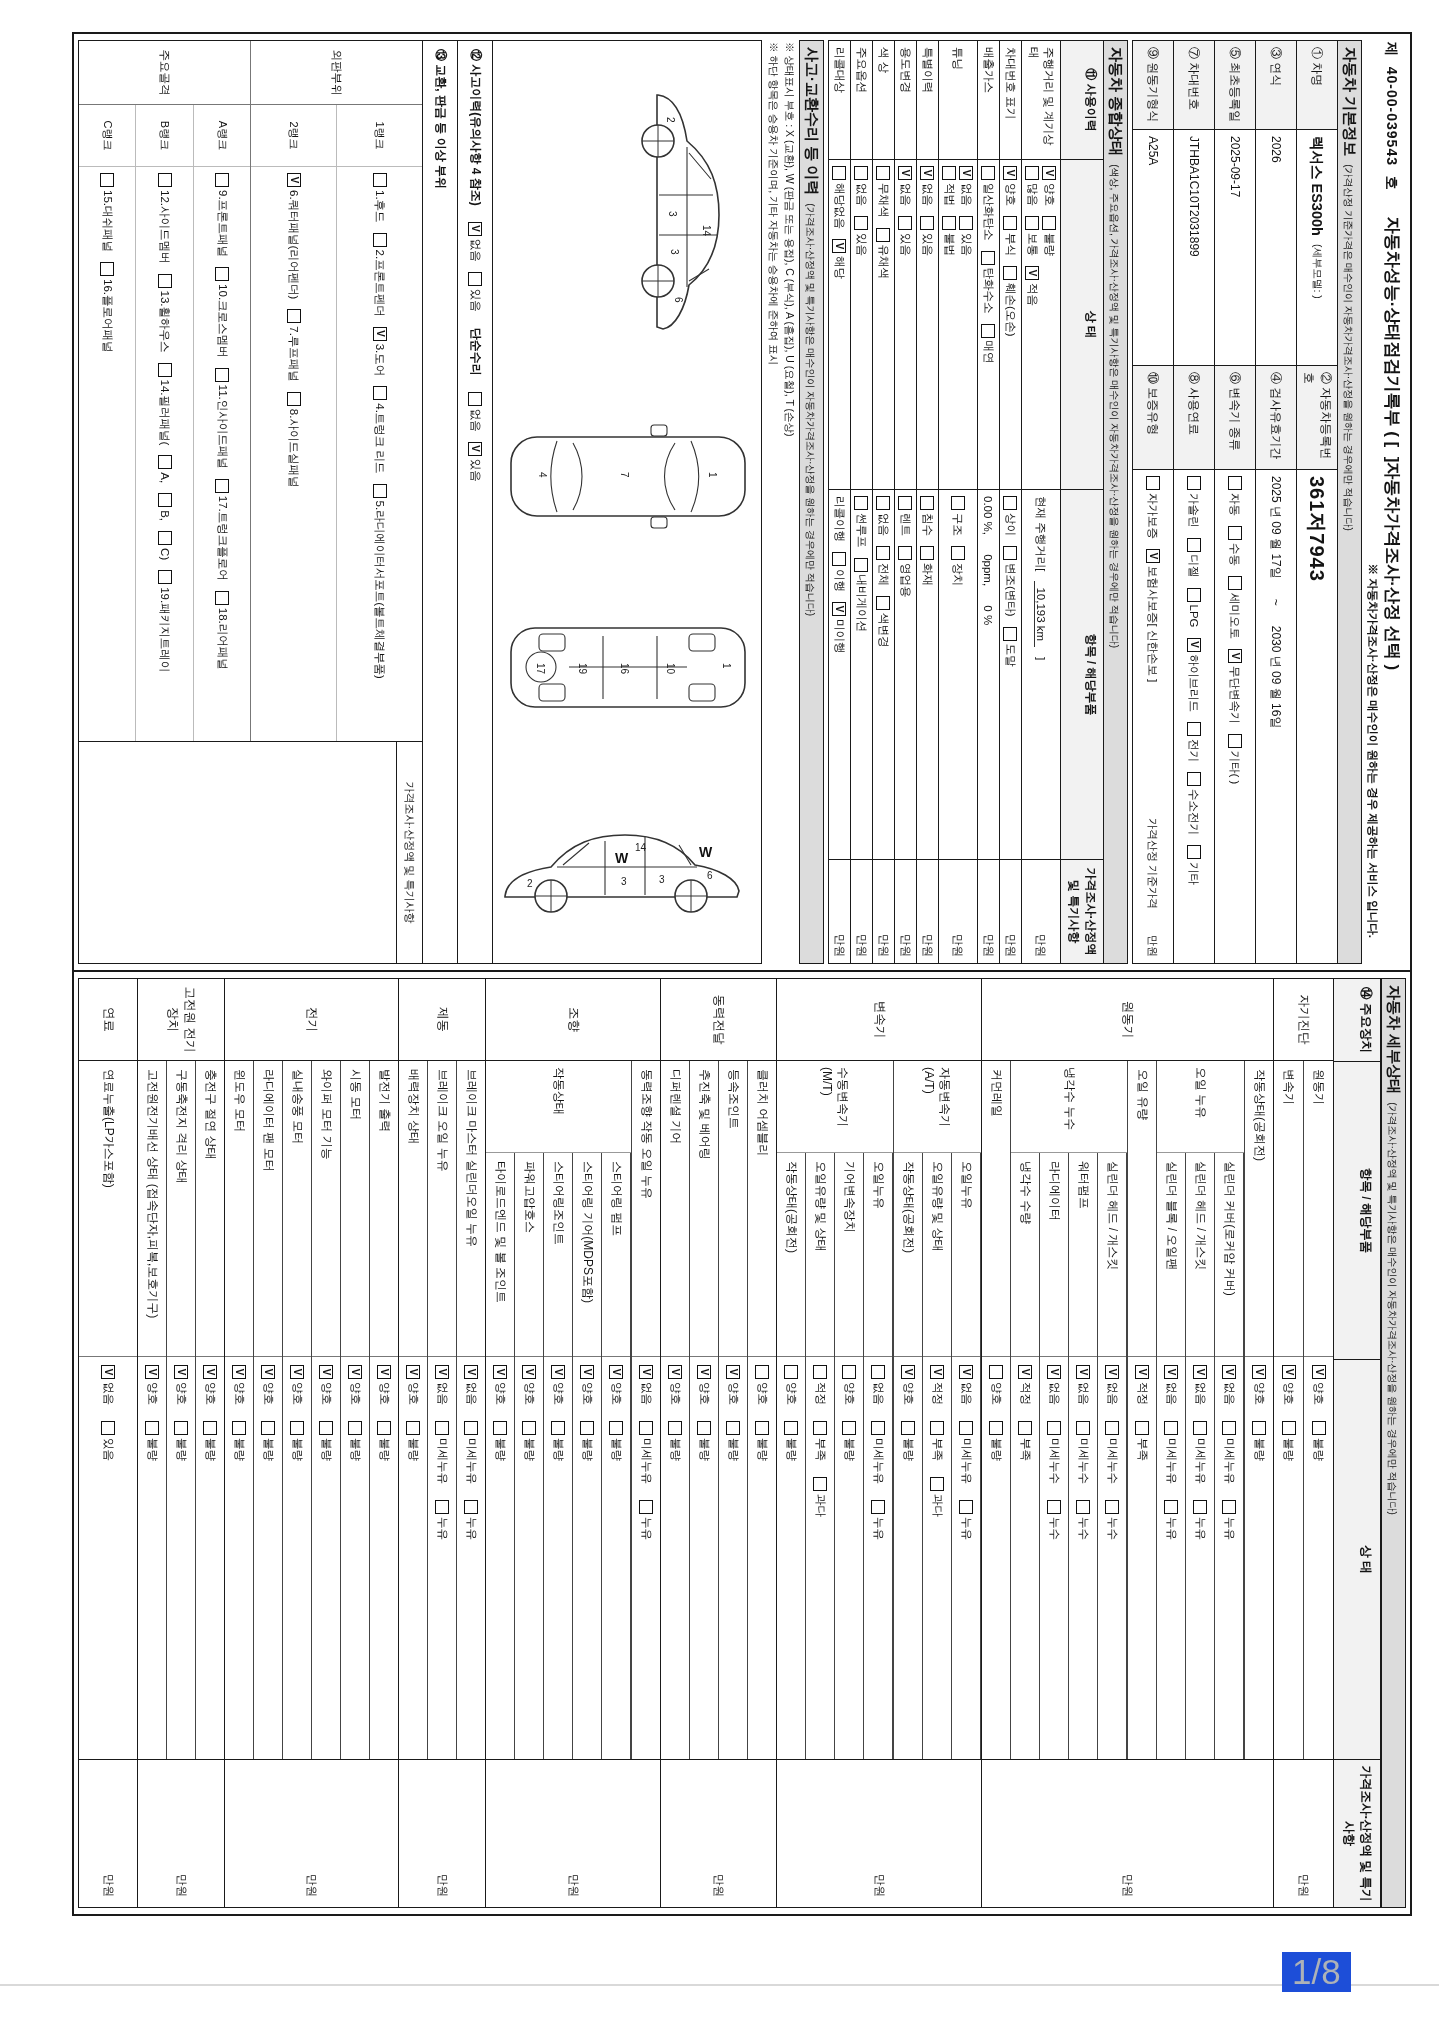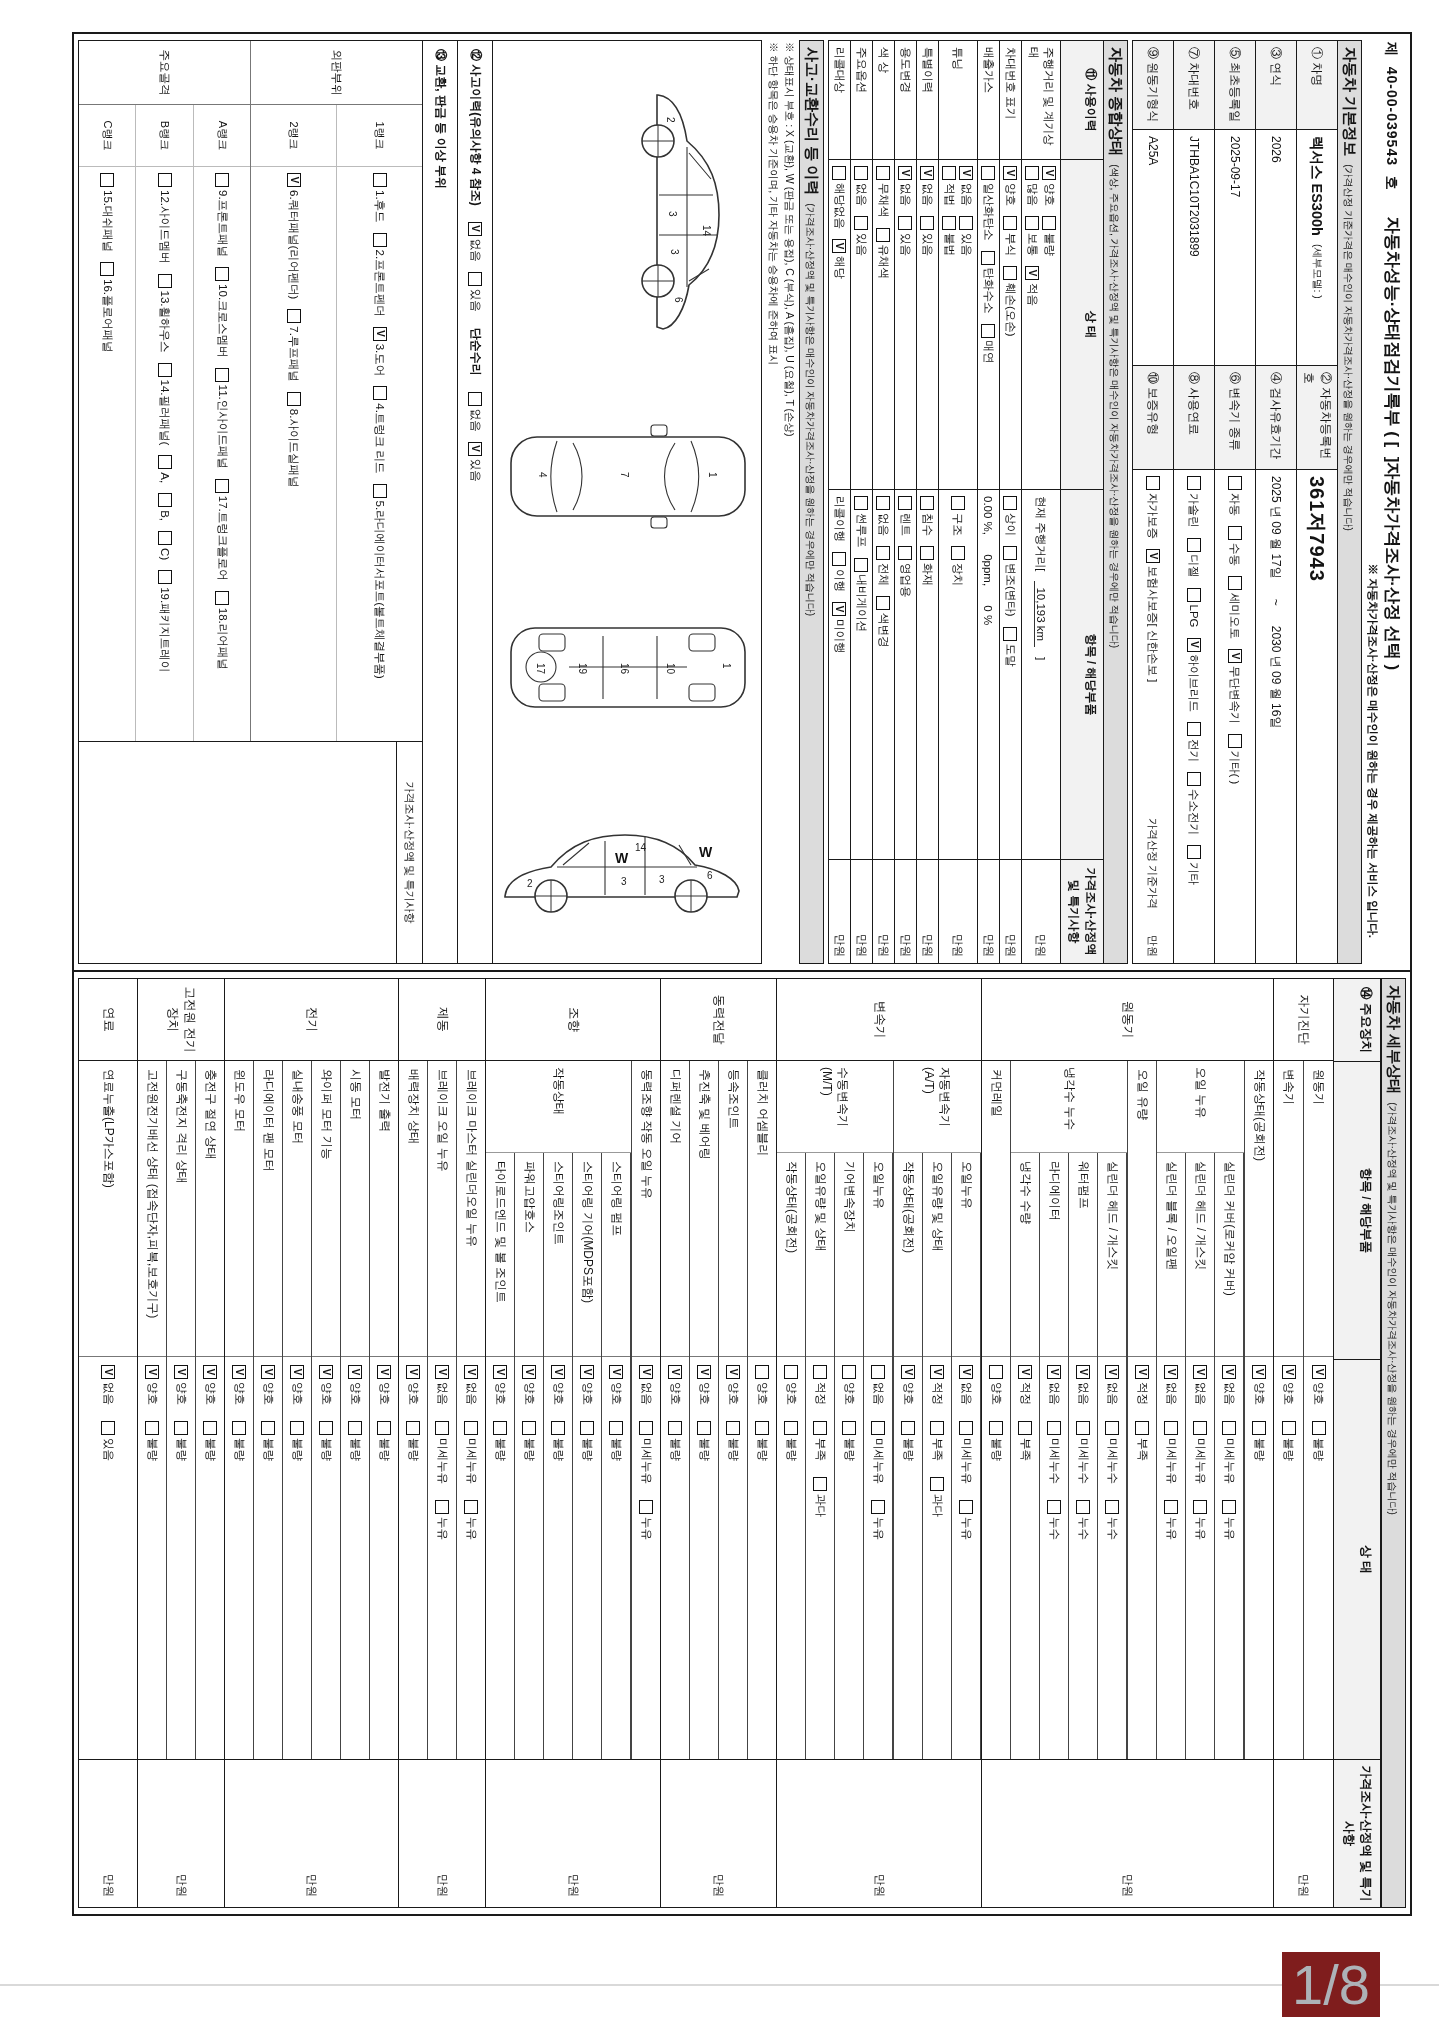--- a/index.html
+++ b/index.html
@@ -80,21 +80,21 @@
   .dr-item{display:flex;align-items:center;padding:2px 8px;font-size:12px;border-right:1px solid #777;}
   .dr-states{display:flex;align-items:center;padding:2px 8px;}
   .dr-states .cks{gap:2px 16px;}
   .dsg{display:grid;grid-template-columns:92px 1fr;border-top:1px solid #444;flex:1;}
   .dsg-label{display:flex;align-items:center;padding:2px 6px;font-size:12px;border-right:1px solid #999;}
   .dsg-rows{display:flex;flex-direction:column;}
   .dsg-rows .dr{grid-template-columns:204px 1fr;}
   svg text{font-family:"Liberation Sans",sans-serif;}
   
   .page-line{position:absolute;left:0;right:0;top:1984px;height:2px;background:#d9d9d9;}
-  .page-indicator{position:absolute;left:1282px;top:1952px;font-size:56px;color:#adb2b7;background:#7f1d1d;padding:0 10px;z-index:2;}
+  .page-indicator{position:absolute;left:1282px;top:1952px;font-size:35px;color:#adb2b7;background:#1d4ed8;padding:0 10px;z-index:2;}
 </style>
 </head>
 <body>
 
 <div class="canvas">
   <div class="doc">
 
     <div class="col-left">
       <div class="title-row">
         <span class="doc-no">제  40-00-039543  호</span>

